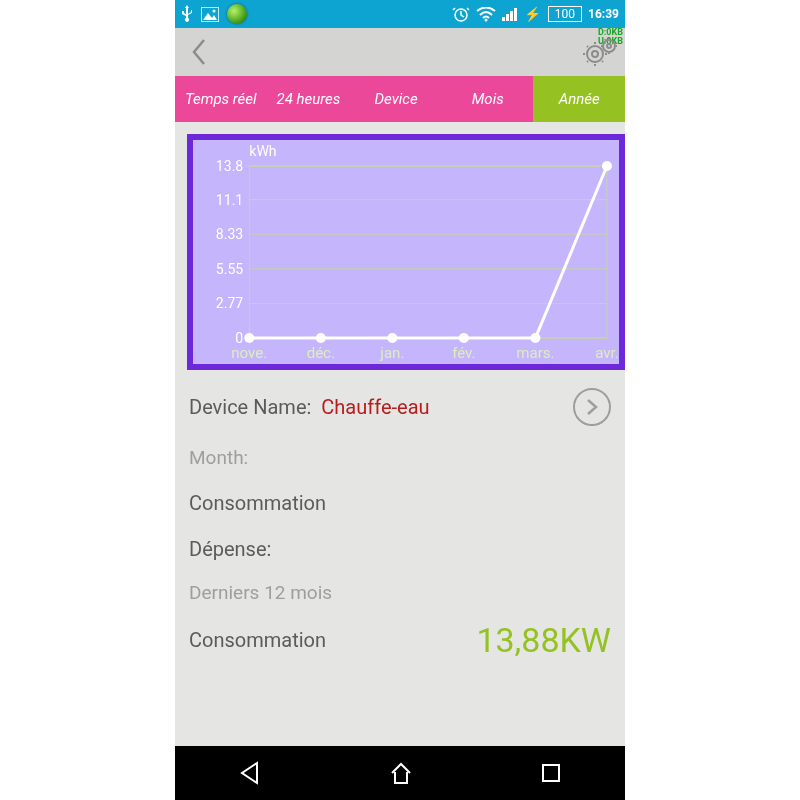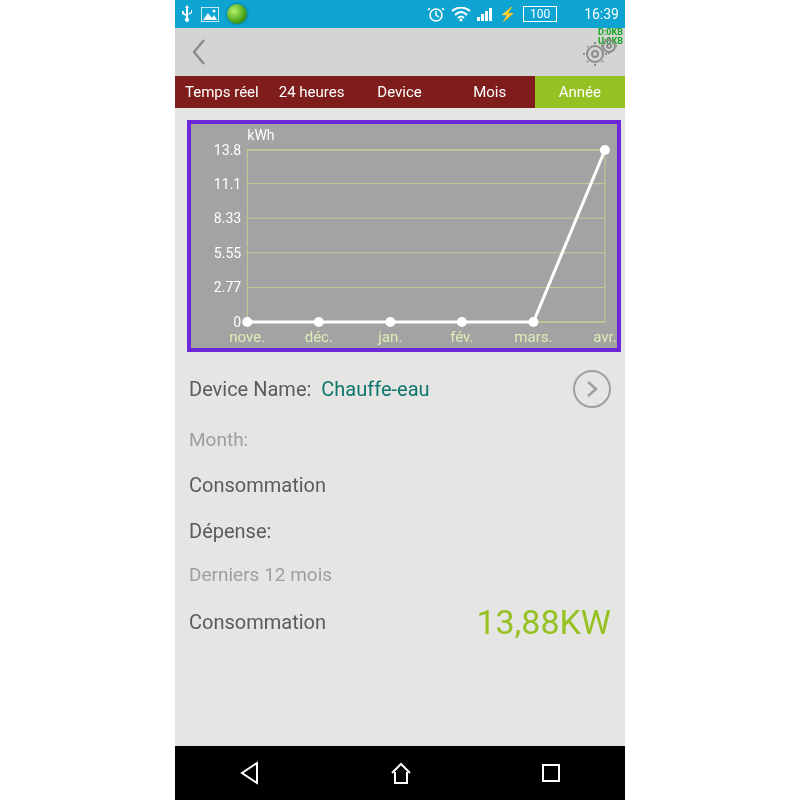--- a/index.html
+++ b/index.html
@@ -40,21 +40,21 @@
   }
   .status-right { gap: 6px; }
   .status-bar svg { display: block; }
   .battery-box {
     border: 1px solid #fff;
     padding: 0 6px;
     font-size: 12px;
     line-height: 14px;
     position: relative;
   }
-  .clock { font-size: 14px; font-weight: 400; margin-left: 21px;}
+  .clock { font-size: 12px; font-weight: 700; margin-left: 0;}
   
   .header {
     height: 48px;
     background: #d4d5d3;
     display: flex;
     align-items: center;
     position: relative;
   }
   .back-btn {
     width: 48px;
@@ -84,24 +84,25 @@
     top: 0;
     font-size: 9px;
     line-height: 9px;
     font-weight: bold;
     color: #19a624;
     text-align: right;
   }
   
   .tabs {
     display: flex;
-    height: 32px;
-    background: #7f1d1d;
+    height: 46px;
+    background: #ec4899;
     color: #fff;
     font-size: 15px;
+    font-style: italic;
   }
   .tab {
     display: flex;
     align-items: center;
     justify-content: center;
     padding: 0 10px;
     white-space: nowrap;
   }
   .tab.active {
     background: #95c122;
@@ -110,38 +111,38 @@
   .tab:nth-child(1){ flex: 0 0 auto; }
   .tab:nth-child(2){ flex: 0 0 auto; }
   .tab:nth-child(3){ flex: 1; }
   .tab:nth-child(4){ flex: 1; }
   .tab:nth-child(5){ flex: 1; }
   
   .chart-wrap {
     padding: 12px;
   }
   .chart {
-    background: #a3a3a3;
-    border: 4px solid #6d28d9;
+    background: #c4b5fd;
+    border: 6px solid #6d28d9;
     width: 100%;
     height: 224px;
     position: relative;
   }
   
   .info {
     padding: 0 14px;
     font-size: 20px;
   }
   .row {
     margin-top: 22px;
     display: flex;
     align-items: center;
   }
   .row-label { color: #5b5c5a; }
-  .row-value { color: #0f766e; margin-left: 10px; }
+  .row-value { color: #b91c1c; margin-left: 10px; }
   .sub { color: #9e9f9d; margin-top: 20px; font-size: 19px;}
   .big-green {
     color: #95c122;
     font-size: 34px;
     font-weight: 400;
     margin-left: auto;
   }
   .device-row {
     display: flex;
     align-items: center;

